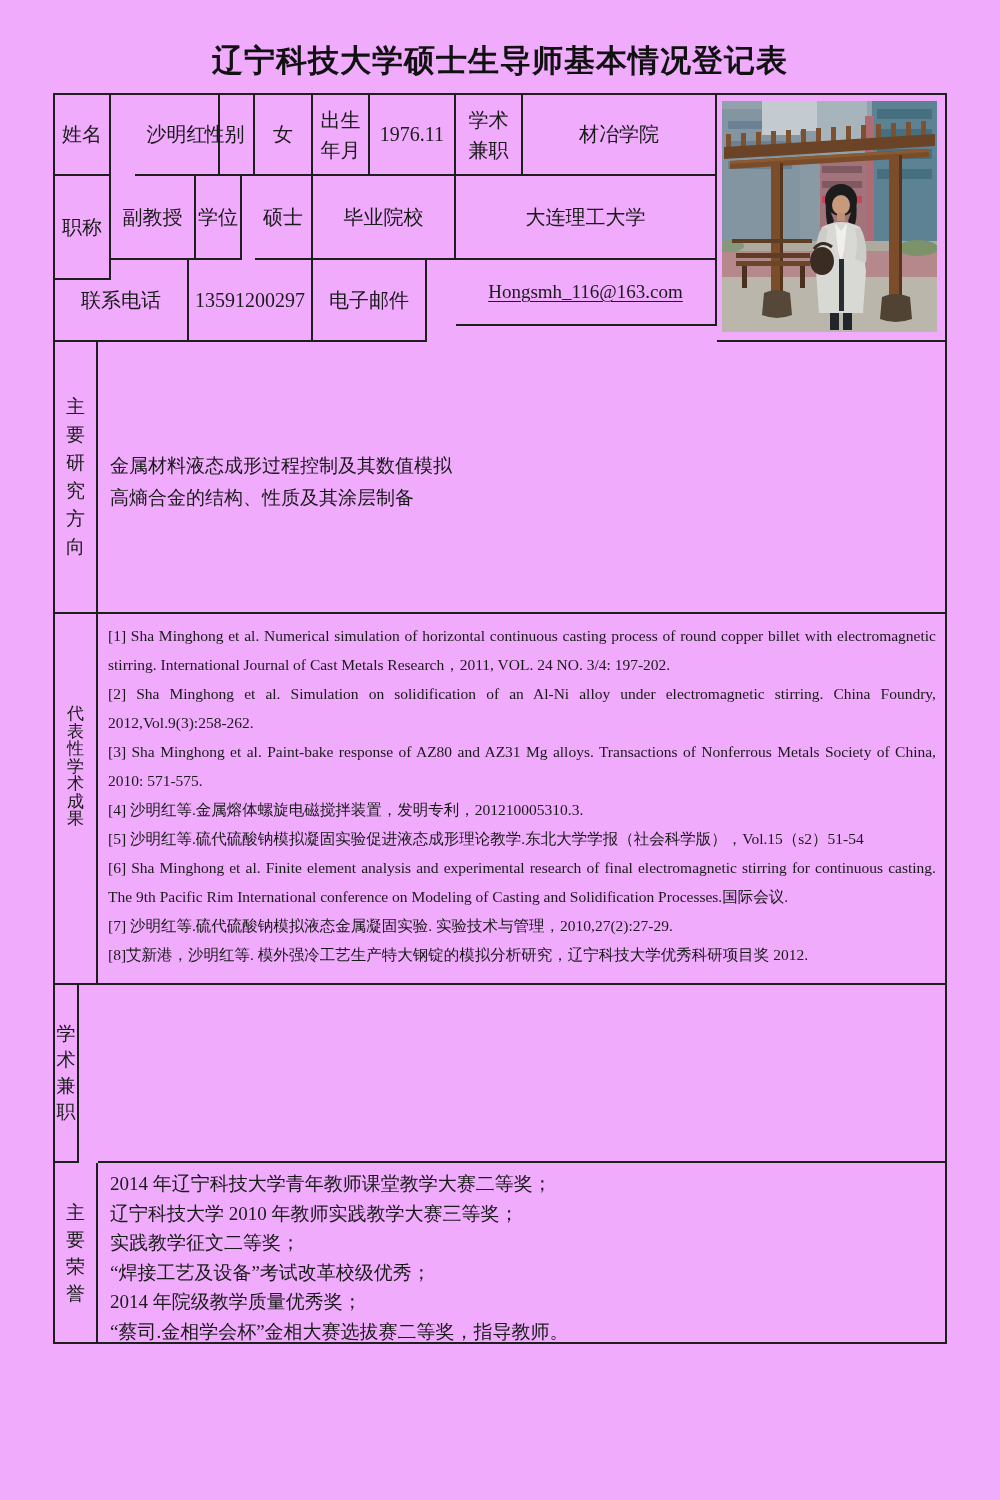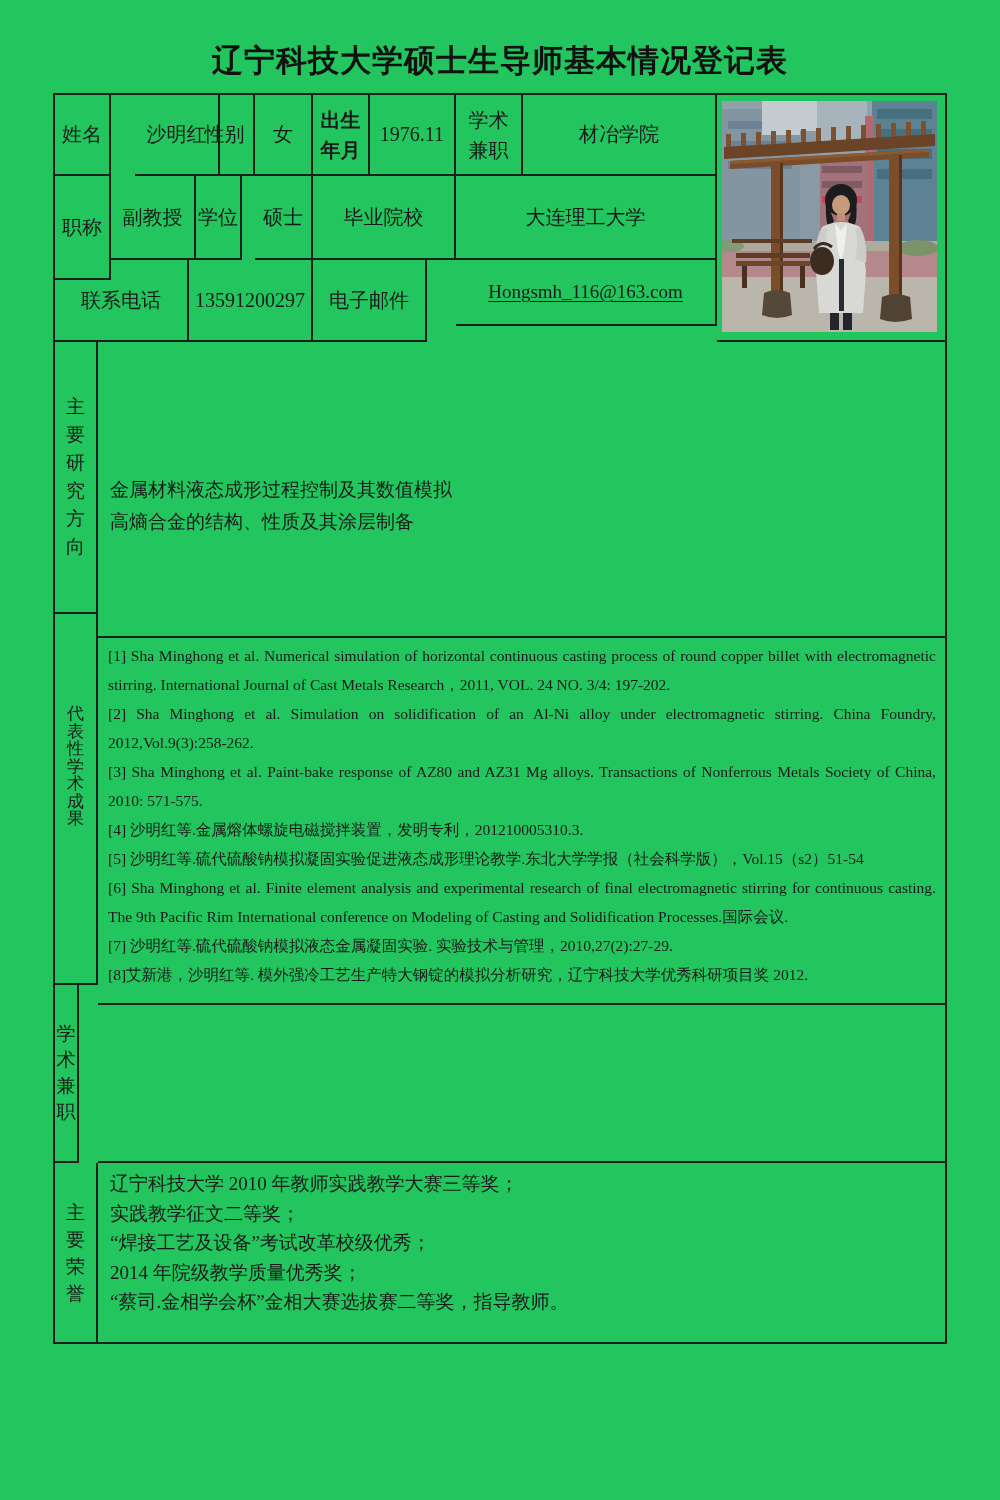--- a/index.html
+++ b/index.html
@@ -3,21 +3,21 @@
 <meta charset="utf-8">
 <style>
   * { margin:0; padding:0; box-sizing:border-box; }
   html,body { background:#ffffff; }
   body {
     width:1000px; height:1500px;
     font-family:"Liberation Serif","DejaVu Serif",serif;
     color:#1a1a1a;
     position:relative;
   }
-  .page { position:absolute; left:0; top:0; width:1000px; height:1500px; background:#22c55e; overflow:hidden; }
+  .page { position:absolute; left:0; top:0; width:1000px; height:1500px; background:#f0abfc; overflow:hidden; }
 
   .doc-title {
     position:absolute; left:0; top:40px; width:1000px;
     text-align:center; font-size:31px; font-weight:bold; letter-spacing:1px;
     color:#111;
   }
 
   .tbl {
     position:absolute; left:53px; top:93px; width:894px; height:1251px;
     border:2px solid #1e1e1e;
@@ -41,21 +41,21 @@
   .vcell { display:flex; align-items:center; justify-content:center; }
   .vlabel { display:block; width:1.25em; margin:0 auto; word-break:break-all; text-align:center; }
   .v-research { font-size:19px; line-height:28px; }
   .v-pubs     { font-size:17px; line-height:17.5px; position:relative; top:-32px; }
   .v-parttime { font-size:19px; line-height:26px; }
   .v-honors   { font-size:19px; line-height:27px; }
 
   
   .content { display:block; text-align:left; }
   .research-content { padding:108px 14px 0 12px; font-size:19px; line-height:32px; }
-  .pubs-content { padding:7px 9px 0 10px; font-size:15.5px; line-height:29px;margin-top:20px; }
+  .pubs-content { padding:7px 9px 0 10px; font-size:15.5px; line-height:29px; }
   .pubs-content p { text-align:justify; margin:0; }
   .honors-content { padding:6px 10px 0 12px; font-size:19px; line-height:29.5px; }
 
   .photo-cell { display:block; position:relative; }
   .photo-frame { position:absolute; left:5px; top:6px; width:215px; height:231px; background:#cfd4d6; overflow:hidden; }
 </style>
 </head>
 <body>
 
 <div class="page">
@@ -69,21 +69,21 @@
       </div>
     <div class="cell" style="left:56px;top:0;width:85px;height:81px;margin-left:24px;">
         <span>沙明红</span>
       </div>
     <div class="cell" style="left:141px;top:0;width:59px;height:81px;">
         <span>性别</span>
       </div>
     <div class="cell" style="left:200px;top:0;width:58px;height:81px;">
         <span>女</span>
       </div>
-    <div class="cell" style="left:258px;top:0;width:57px;height:81px;font-weight:bold;">
+    <div class="cell" style="left:258px;top:0;width:57px;height:81px;">
         <span class="wrap2">出生年月</span>
       </div>
     <div class="cell" style="left:315px;top:0;width:86px;height:81px;">
         <span>1976.11</span>
       </div>
     <div class="cell" style="left:401px;top:0;width:67px;height:81px;">
         <span class="wrap2">学术兼职</span>
       </div>
     <div class="cell" style="left:468px;top:0;width:194px;height:81px;">
         <span>材冶学院</span>
@@ -199,21 +199,21 @@
     <div class="cell" style="left:258px;top:165px;width:114px;height:82px;">
         <span>电子邮件</span>
       </div>
     <div class="cell" style="left:401px;top:165px;width:261px;height:66px;">
         <span class="underline-text" style="font-size:19px;">Hongsmh_116@163.com</span>
       </div>
 
     <div class="cell vcell" style="left:0;top:247px;width:43px;height:272px;">
       <span class="vlabel v-research">主要研究方向</span>
     </div>
-    <div class="cell noR content research-content" style="left:43px;top:247px;width:847px;height:272px;margin-top:24px;">
+    <div class="cell noR content research-content" style="left:43px;top:247px;width:847px;height:272px;">
       <div>金属材料液态成形过程控制及其数值模拟</div>
       <div>高熵合金的结构、性质及其涂层制备</div>
     </div>
 
     <div class="cell vcell" style="left:0;top:519px;width:43px;height:371px;">
       <span class="vlabel v-pubs">代表性学术成果</span>
     </div>
     <div class="cell noR content pubs-content" style="left:43px;top:519px;width:847px;height:371px;">
       <p>[1] Sha Minghong et al. Numerical simulation of horizontal continuous casting process of round copper billet with electromagnetic stirring. International Journal of Cast Metals Research，2011, VOL. 24 NO. 3/4: 197-202.</p>
       <p>[2] Sha Minghong et al. Simulation on solidification of an Al-Ni alloy under electromagnetic stirring. China Foundry, 2012,Vol.9(3):258-262.</p>
@@ -227,20 +227,21 @@
 
     <div class="cell vcell" style="left:0;top:890px;width:24px;height:178px;">
       <span class="vlabel v-parttime">学术兼职</span>
     </div>
     <div class="cell noR content" style="left:43px;top:890px;width:847px;height:178px;"></div>
 
     <div class="cell vcell noB" style="left:0;top:1068px;width:43px;height:179px;">
       <span class="vlabel v-honors">主要荣誉</span>
     </div>
     <div class="cell noR noB content honors-content" style="left:43px;top:1068px;width:847px;height:179px;">
+      <div>2014 年辽宁科技大学青年教师课堂教学大赛二等奖；</div>
       <div>辽宁科技大学 2010 年教师实践教学大赛三等奖；</div>
       <div>实践教学征文二等奖；</div>
       <div>“焊接工艺及设备”考试改革校级优秀；</div>
       <div>2014 年院级教学质量优秀奖；</div>
       <div>“蔡司.金相学会杯”金相大赛选拔赛二等奖，指导教师。</div>
     </div>
 
   </div>
 </div>
 

